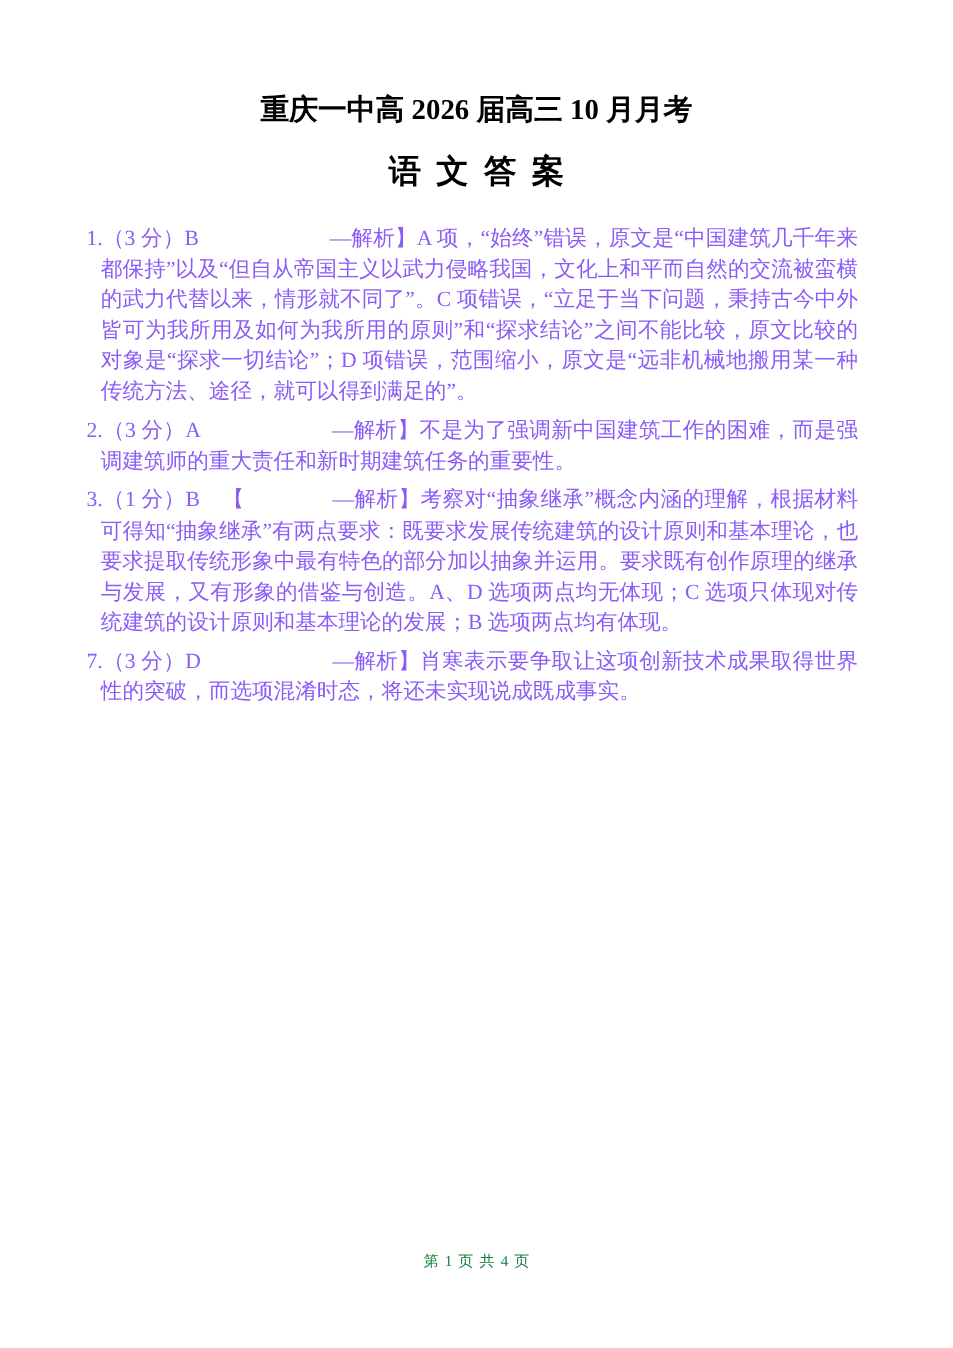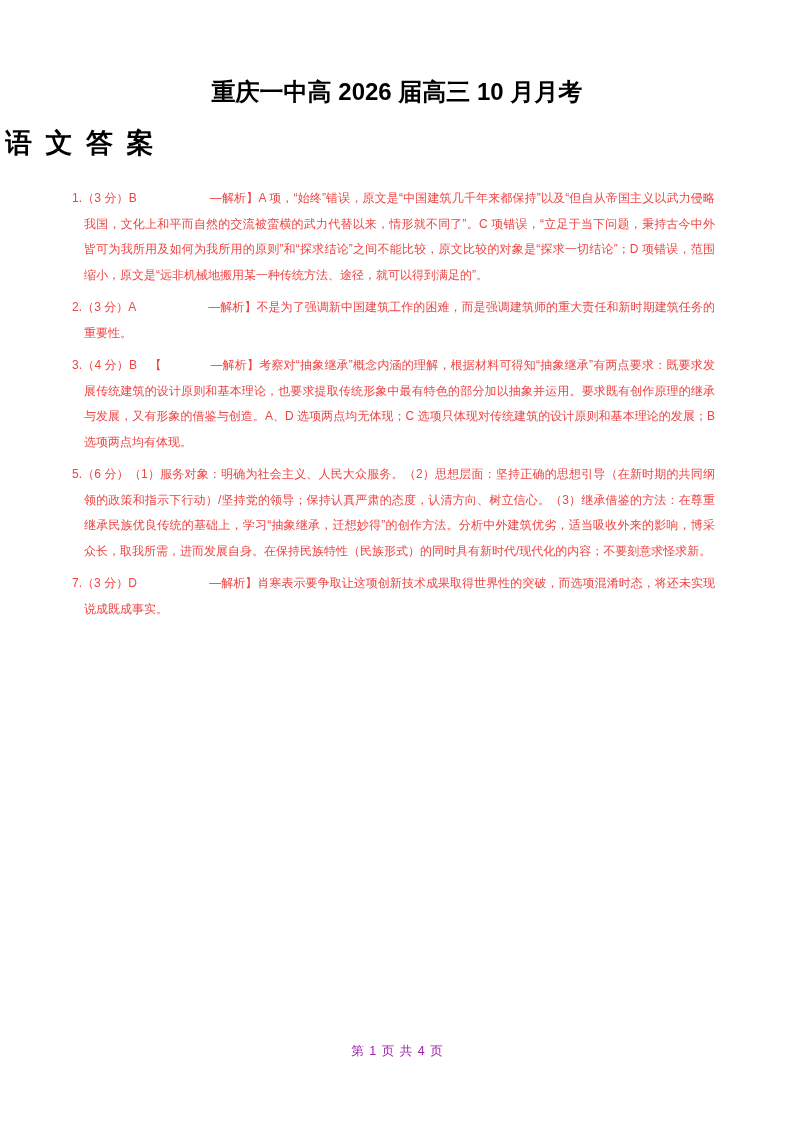--- a/index.html
+++ b/index.html
@@ -3,76 +3,76 @@
 <meta charset="utf-8">
 <style>
   html, body { margin: 0; padding: 0; background: #ffffff; }
   .page {
     position: relative;
     width: 784px;
     height: 1123px;
     margin: 0 auto;
     background: #ffffff;
     color: #111111;
-    font-family: Liberation Sans, sans-serif;
+    font-family: Liberation Serif, serif;
     overflow: hidden;
     box-sizing: border-box;
   }
   .header { padding-top: 76px; }
   .title {
     margin: 0;
     text-align: center;
     font-size: 24px;
     font-weight: 700;
     line-height: 32px;
     color: #000000;
   }
   .subtitle {
     margin: 18px 0 0 0;
+    text-align: center;
     font-size: 27px;
     font-weight: 700;
     line-height: 34px;
     word-spacing: 6px;
     color: #000000;
   }
   .answers {
     margin: 26px 74px 0 67px;
   }
   .answer-item {
     margin: 0 0 7px 0;
     padding-left: 12px;
     text-indent: -12px;
-    font-size: 12px;
+    font-size: 18px;
     line-height: 25.5px;
     text-align: justify;
-    color: #ef4444;
+    color: #8b5cf6;
   }
   .footer {
     position: absolute;
     top: 1042px;
     left: 0;
     right: 0;
     text-align: center;
     font-size: 12.5px;
     line-height: 18px;
     word-spacing: 2px;
-    color: #a21caf;
+    color: #15803d;
   }
 </style>
 </head>
 <body>
 
 <div class="page">
   <header class="header">
     <h1 class="title">重庆一中高 2026 届高三 10 月月考</h1>
     <h2 class="subtitle">语 文 答 案</h2>
   </header>
 
   <main class="answers">
     <p class="answer-item">1.（3 分）B　　　　　　—解析】A 项，“始终”错误，原文是“中国建筑几千年来都保持”以及“但自从帝国主义以武力侵略我国，文化上和平而自然的交流被蛮横的武力代替以来，情形就不同了”。C 项错误，“立足于当下问题，秉持古今中外皆可为我所用及如何为我所用的原则”和“探求结论”之间不能比较，原文比较的对象是“探求一切结论”；D 项错误，范围缩小，原文是“远非机械地搬用某一种传统方法、途径，就可以得到满足的”。</p>
     <p class="answer-item">2.（3 分）A　　　　　　—解析】不是为了强调新中国建筑工作的困难，而是强调建筑师的重大责任和新时期建筑任务的重要性。</p>
-    <p class="answer-item">3.（4 分）B　【　　　　—解析】考察对“抽象继承”概念内涵的理解，根据材料可得知“抽象继承”有两点要求：既要求发展传统建筑的设计原则和基本理论，也要求提取传统形象中最有特色的部分加以抽象并运用。要求既有创作原理的继承与发展，又有形象的借鉴与创造。A、D 选项两点均无体现；C 选项只体现对传统建筑的设计原则和基本理论的发展；B 选项两点均有体现。</p>
-    <p class="answer-item">5.（6 分）（1）服务对象：明确为社会主义、人民大众服务。（2）思想层面：坚持正确的思想引导（在新时期的共同纲领的政策和指示下行动）/坚持党的领导；保持认真严肃的态度，认清方向、树立信心。（3）继承借鉴的方法：在尊重继承民族优良传统的基础上，学习“抽象继承，迁想妙得”的创作方法。分析中外建筑优劣，适当吸收外来的影响，博采众长，取我所需，进而发展自身。在保持民族特性（民族形式）的同时具有新时代/现代化的内容；不要刻意求怪求新。</p>
+    <p class="answer-item">3.（1 分）B　【　　　　—解析】考察对“抽象继承”概念内涵的理解，根据材料可得知“抽象继承”有两点要求：既要求发展传统建筑的设计原则和基本理论，也要求提取传统形象中最有特色的部分加以抽象并运用。要求既有创作原理的继承与发展，又有形象的借鉴与创造。A、D 选项两点均无体现；C 选项只体现对传统建筑的设计原则和基本理论的发展；B 选项两点均有体现。</p>
     <p class="answer-item">7.（3 分）D　　　　　　—解析】肖寒表示要争取让这项创新技术成果取得世界性的突破，而选项混淆时态，将还未实现说成既成事实。</p>
   </main>
 
   <div class="footer">第 1 页 共 4 页</div>
 </div>
 
 </body></html>

